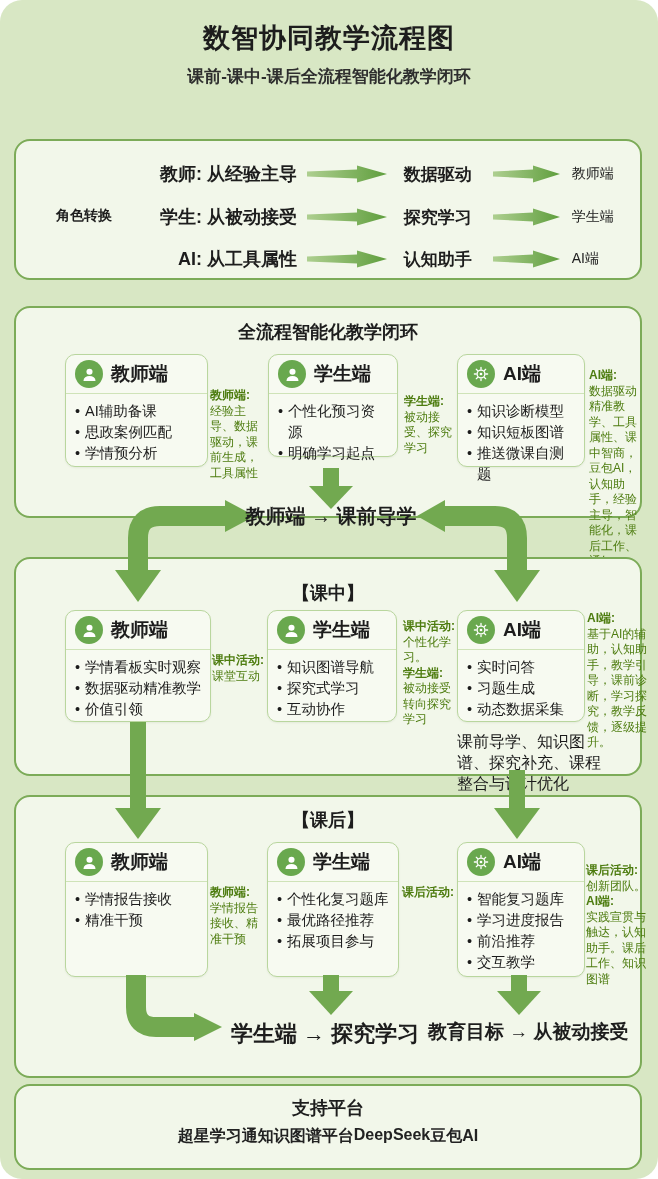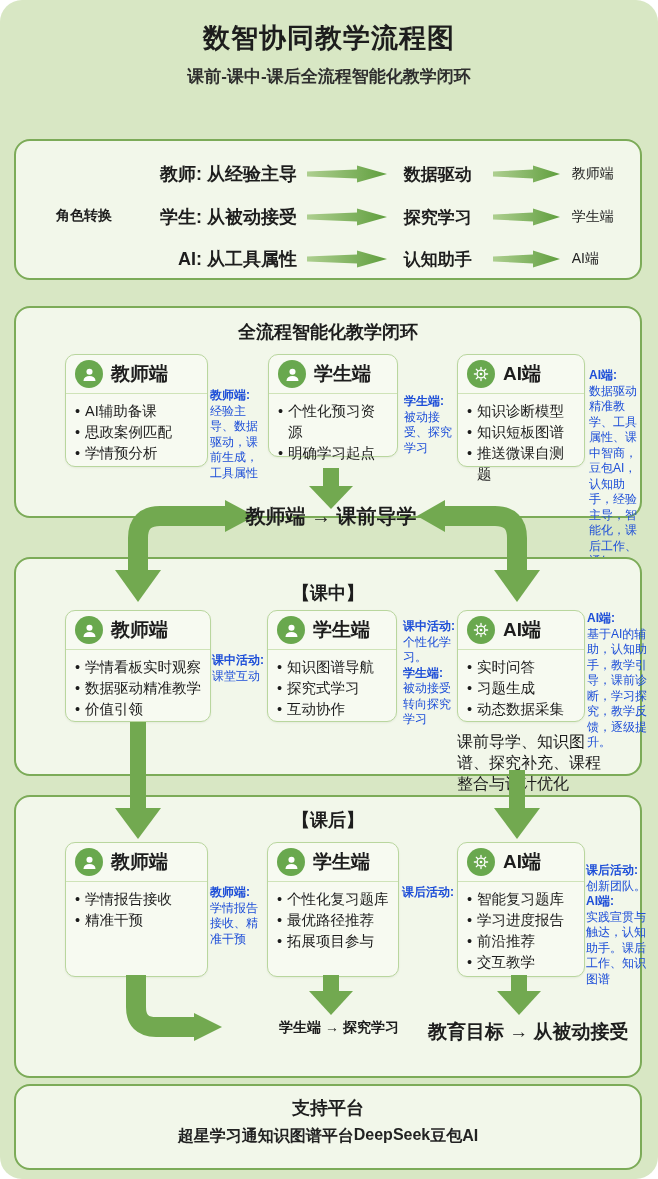--- a/index.html
+++ b/index.html
@@ -31,21 +31,21 @@
   .r-end{width:70px;margin-left:12px;font-size:14px;color:#222;white-space:nowrap;}
   
   .card{position:absolute;background:#f7faf1;border:1.5px solid #b9d69e;border-radius:10px;box-sizing:border-box;box-shadow:0 1px 2px rgba(60,90,40,.08);}
   .card-head{display:flex;align-items:center;gap:8px;padding:5px 9px;border-bottom:1.5px solid #cfe3b8;}
   .card-title{font-size:19px;font-weight:700;}
   .icon-circle{width:28px;height:28px;border-radius:50%;background:#69a84e;display:flex;align-items:center;justify-content:center;flex:none;}
   .card-body{padding:7px 8px 5px 9px;}
   .bullet{display:flex;gap:5px;font-size:14.5px;line-height:21px;color:#1b1b1b;}
   .dot{flex:none;}
   
-  .note{position:absolute;font-size:12px;line-height:15.5px;color:#1d4ed8;}
+  .note{position:absolute;font-size:12px;line-height:15.5px;color:#4d7c0f;}
   .nlabel{display:block;font-weight:700;}
   
   [data-section="0"] .card.c0{left:49px;top:46px;width:143px;height:113px;}
   [data-section="0"] .card.c1{left:252px;top:46px;width:130px;height:103px;}
   [data-section="0"] .card.c2{left:441px;top:46px;width:128px;height:113px;}
   [data-section="0"] .note.n0{left:194px;top:80px;width:56px;}
   [data-section="0"] .note.n1{left:388px;top:86px;width:54px;}
   [data-section="0"] .note.n2{left:573px;top:60px;width:58px;}
   [data-section="1"] .card.c0{left:49px;top:51px;width:146px;height:112px;}
   [data-section="1"] .card.c1{left:251px;top:51px;width:130px;height:112px;}
@@ -56,21 +56,21 @@
   [data-section="2"] .card.c0{left:49px;top:45px;width:143px;height:135px;}
   [data-section="2"] .card.c1{left:251px;top:45px;width:132px;height:135px;}
   [data-section="2"] .card.c2{left:441px;top:45px;width:128px;height:135px;}
   [data-section="2"] .note.n0{left:194px;top:88px;width:56px;}
   [data-section="2"] .note.n1{left:386px;top:88px;width:54px;}
   [data-section="2"] .note.n2{left:570px;top:66px;width:62px;}
   #mid-footnote{position:absolute;left:441px;top:172px;width:152px;font-size:16px;line-height:21px;color:#1b1b1b;}
   
   .flow-label{position:absolute;font-weight:700;z-index:6;white-space:nowrap;text-align:center;}
   #band-text{left:238px;top:503px;width:186px;font-size:20px;}
-  #outcome-1{left:248px;top:1019px;width:182px;font-size:14px;}
+  #outcome-1{left:231px;top:1019px;width:182px;font-size:22px;}
   #outcome-2{left:428px;top:1019px;width:186px;font-size:19px;}
   
   .conn{position:absolute;z-index:5;}
   
   #platforms-title{top:10px;}
   #platforms-row{position:absolute;left:0;right:0;top:40px;display:flex;justify-content:center;font-size:16px;font-weight:700;color:#222;}
 </style>
 </head>
 <body>
 

